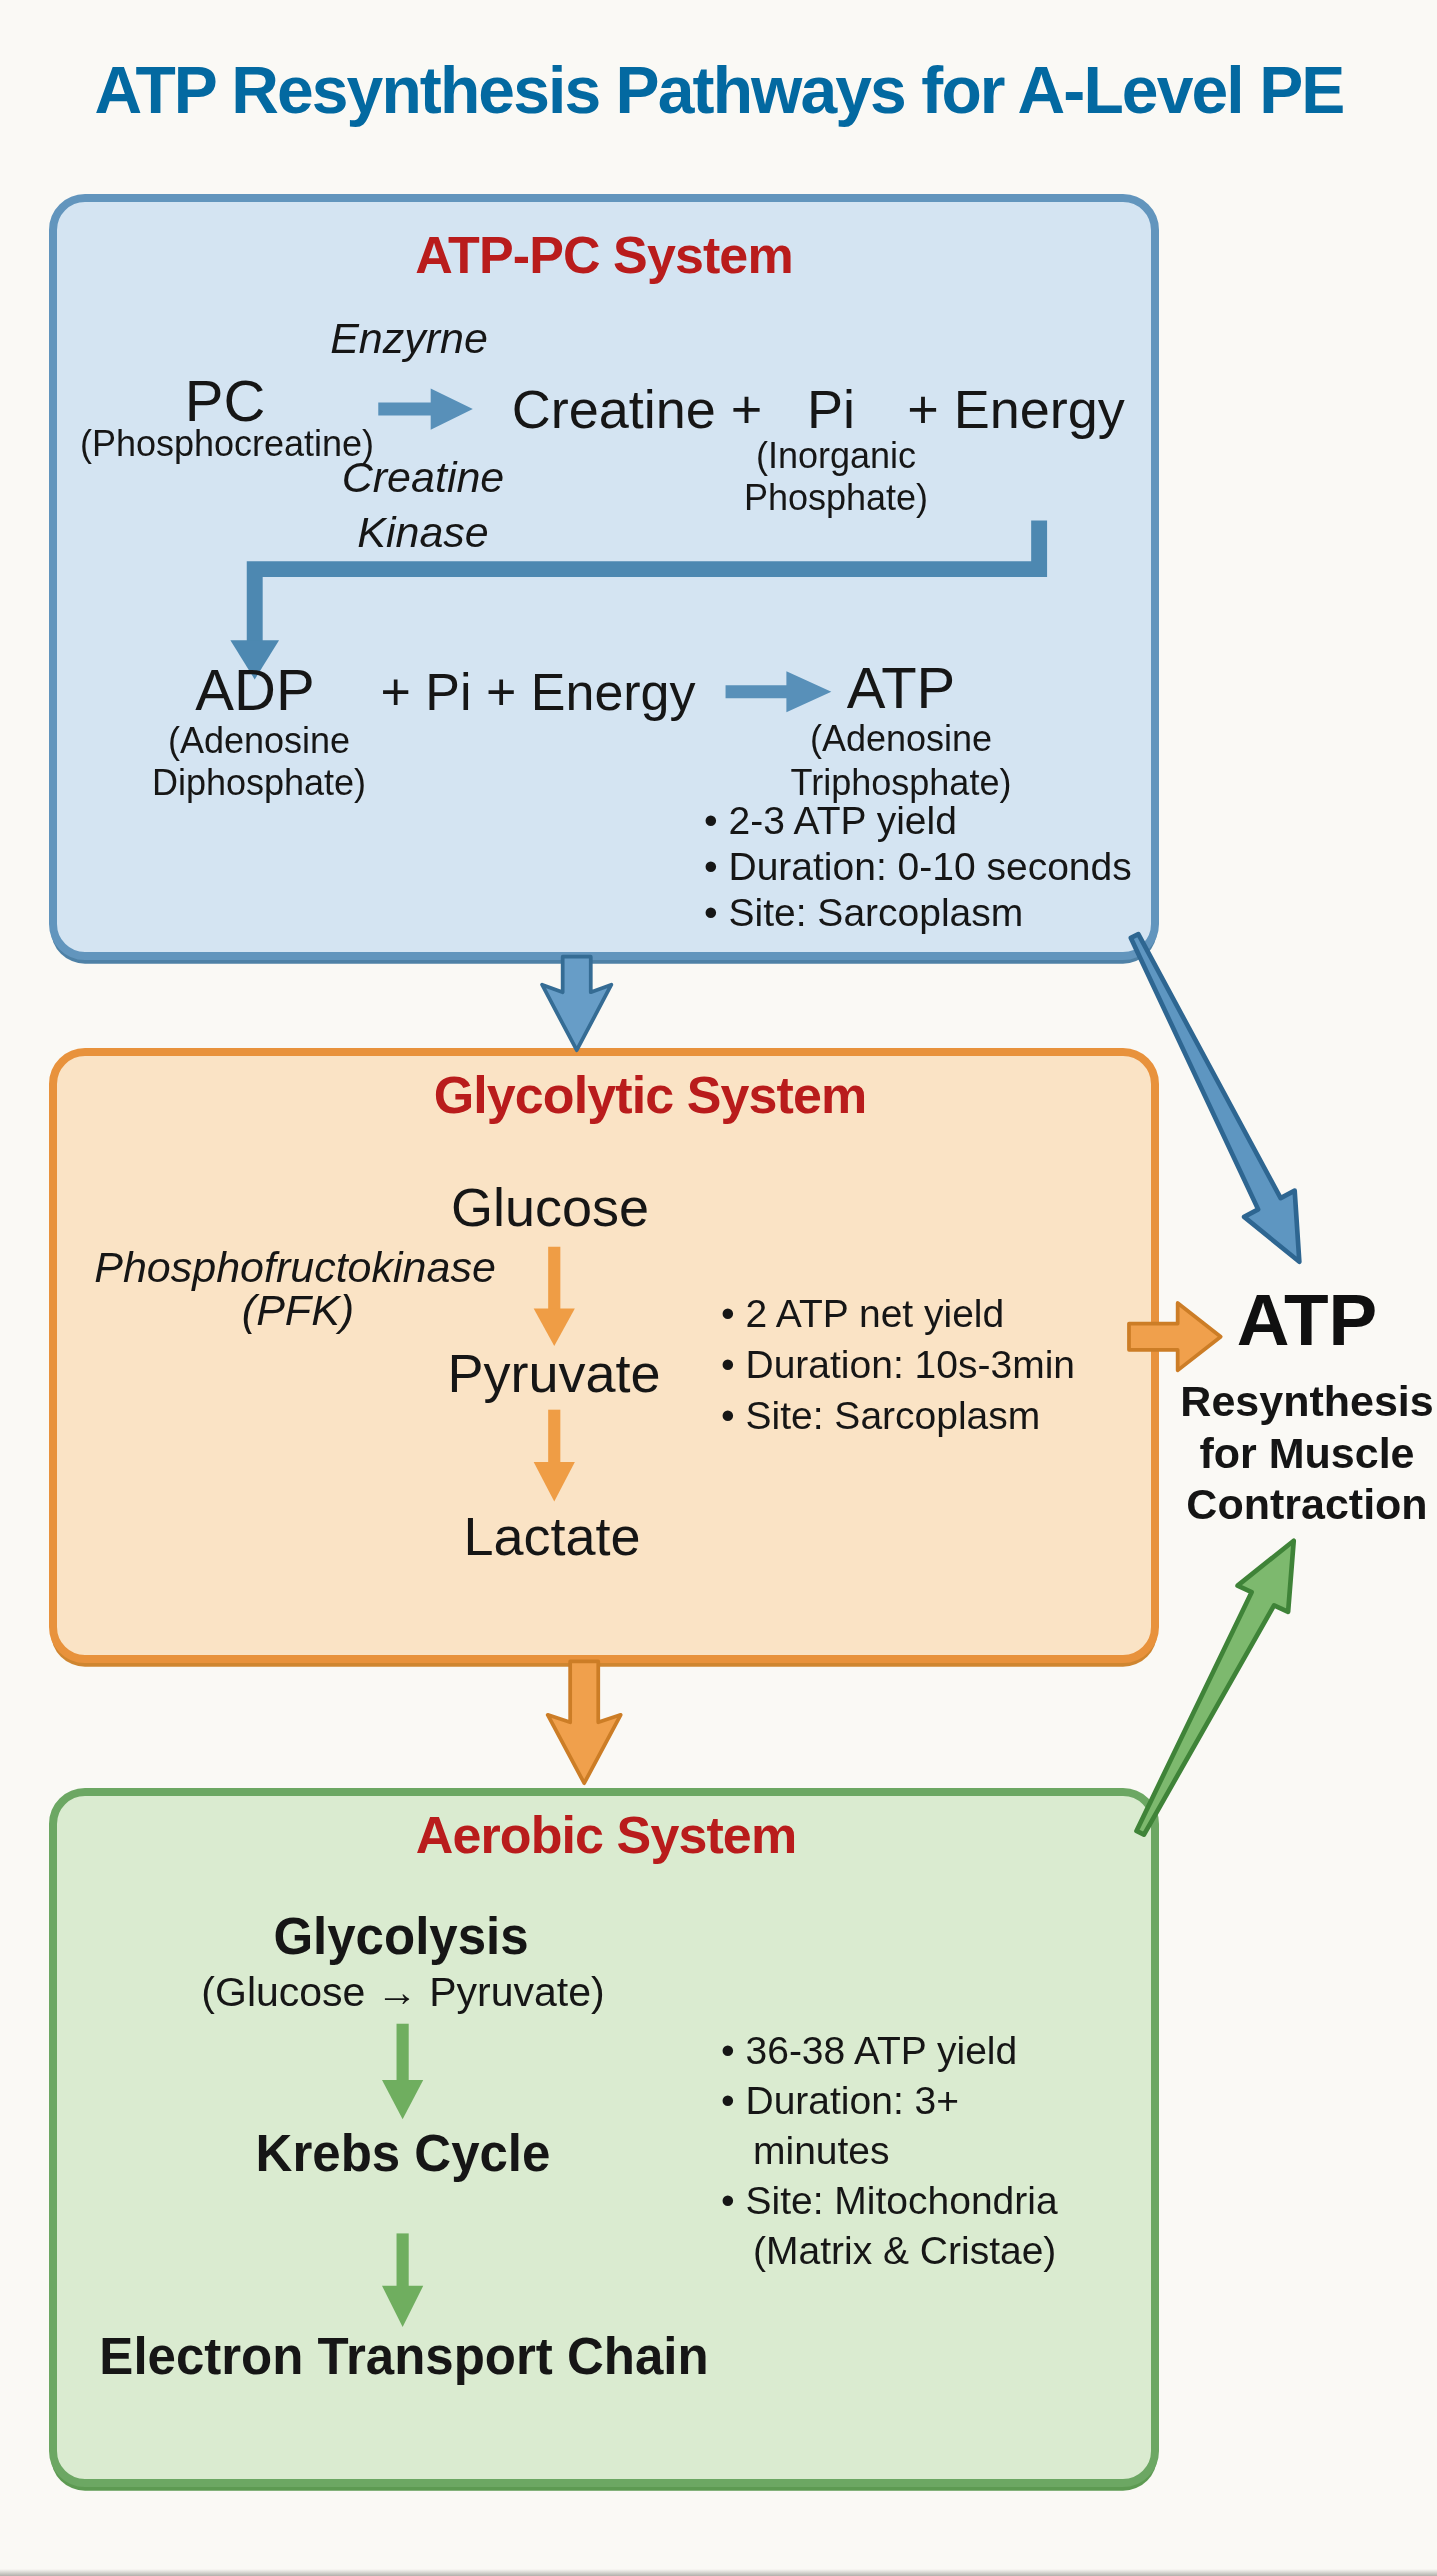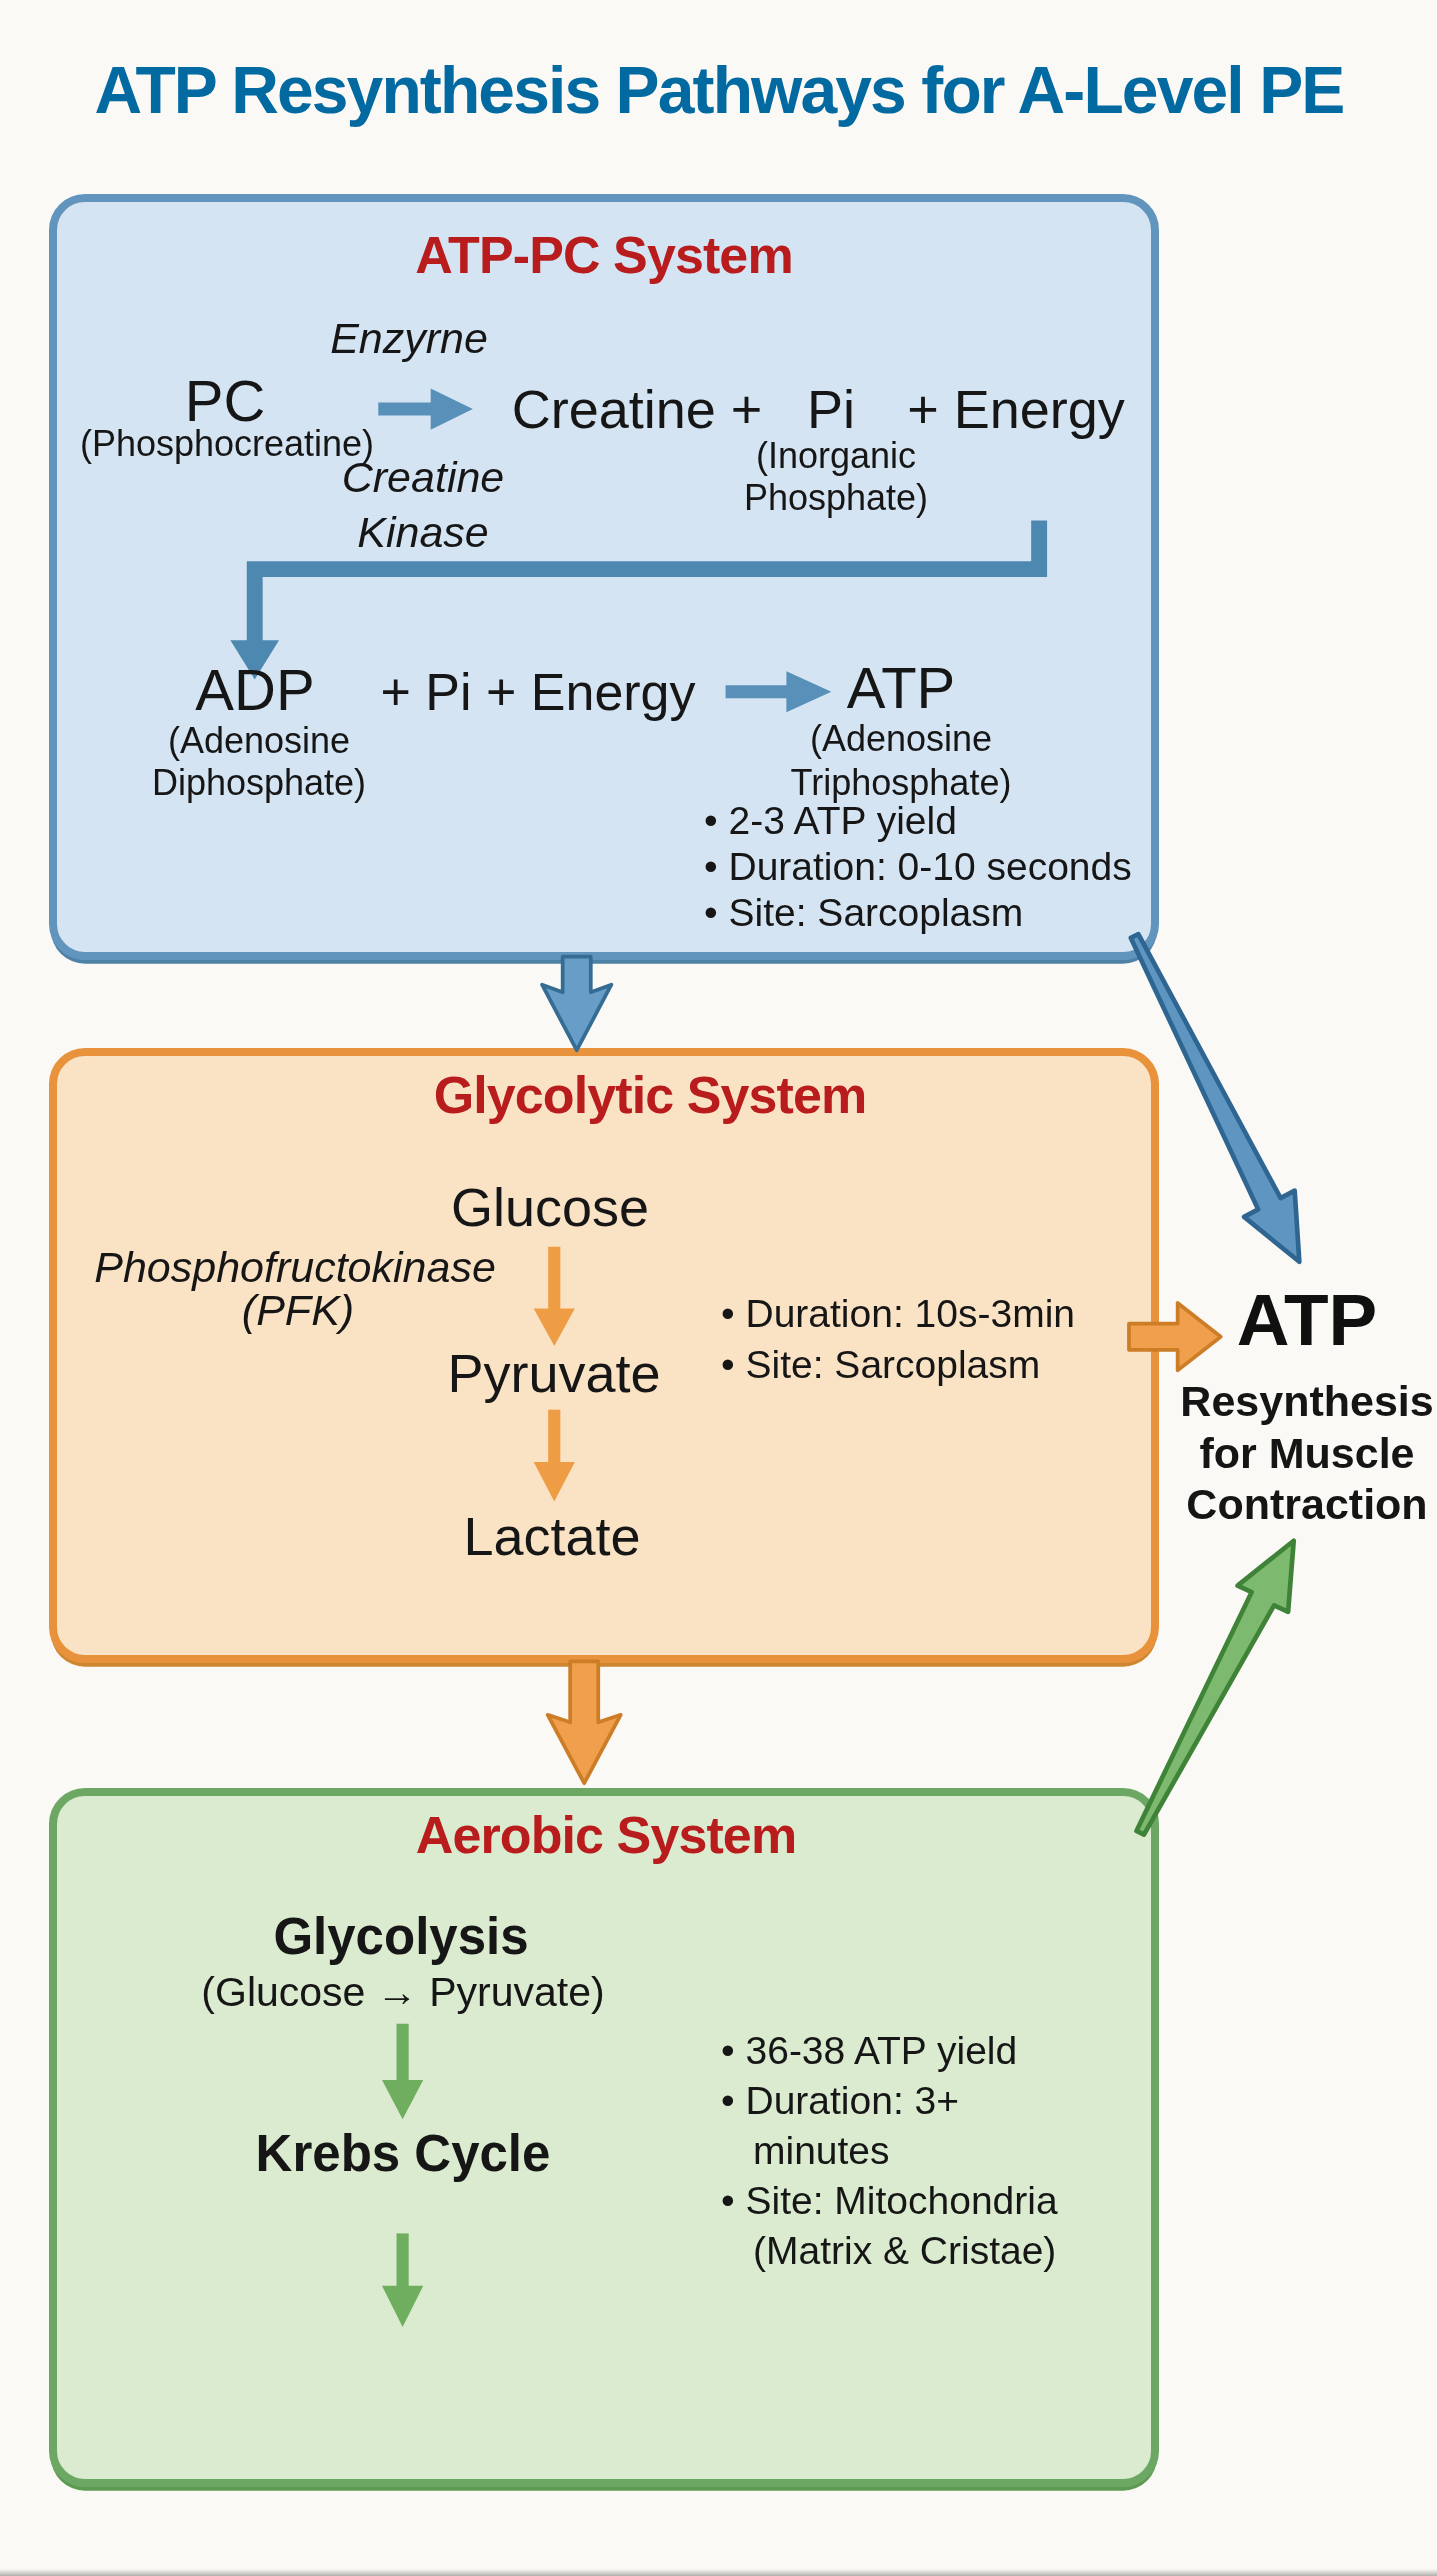--- a/index.html
+++ b/index.html
@@ -136,31 +136,33 @@
   <div class="t term" style="left:550px;top:1207px;">Glucose</div>
 
   <div class="t ital" style="left:295px;top:1267px;">Phosphofructokinase</div>
   <div class="t ital" style="left:298px;top:1310px;">(PFK)</div>
 
   <div class="t term" style="left:554px;top:1373px;">Pyruvate</div>
 
   <div class="t term" style="left:552px;top:1536px;">Lactate</div>
 
   <ul class="bullets ol" style="left:721px;top:1288px;">
+    <li>2 ATP net yield</li>
     <li>Duration: 10s-3min</li>
     <li>Site: Sarcoplasm</li>
   </ul>
 
   <div class="t box-title" style="left:606px;top:1835px;">Aerobic System</div>
 
   <div class="t stage" style="left:401px;top:1937px;">Glycolysis</div>
   <div class="t stage-sub" style="left:403px;top:1992px;">(Glucose → Pyruvate)</div>
 
   <div class="t stage" style="left:403px;top:2154px;">Krebs Cycle</div>
 
+  <div class="t stage" style="left:404px;top:2357px;">Electron Transport Chain</div>
 
   <ul class="bullets gl" style="left:721px;top:2026px;">
     <li>36-38 ATP yield</li>
     <li>Duration: 3+
 minutes</li>
     <li>Site: Mitochondria
 (Matrix &amp; Cristae)</li>
   </ul>
 
   <div class="t out-atp" style="left:1307px;top:1320px;">ATP</div>

